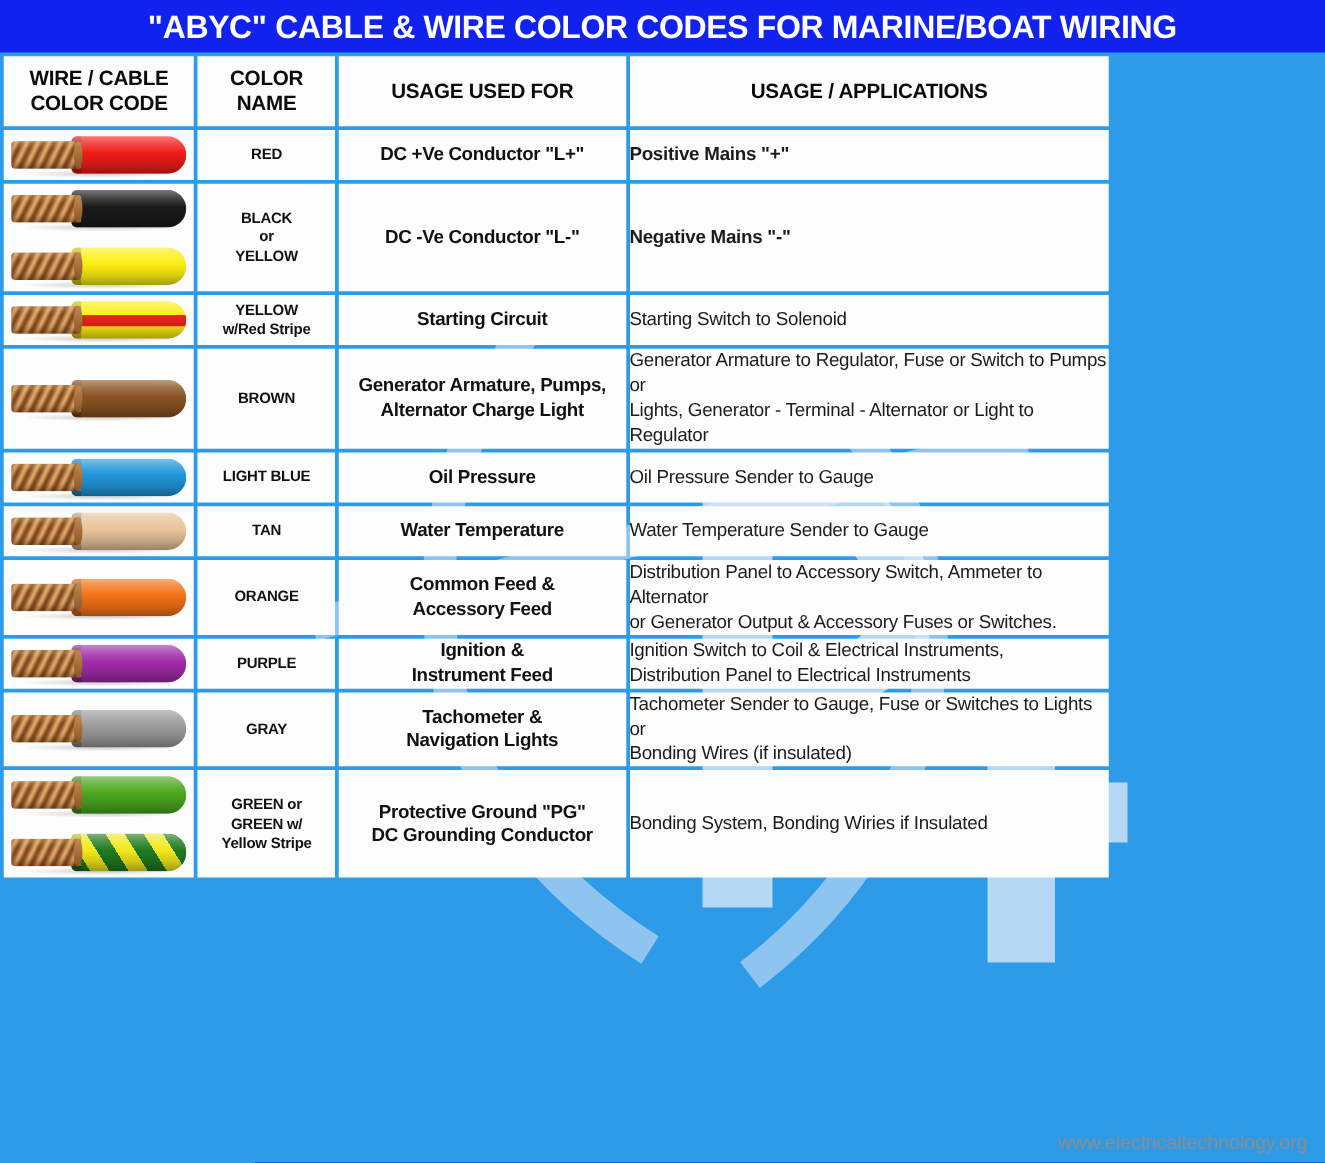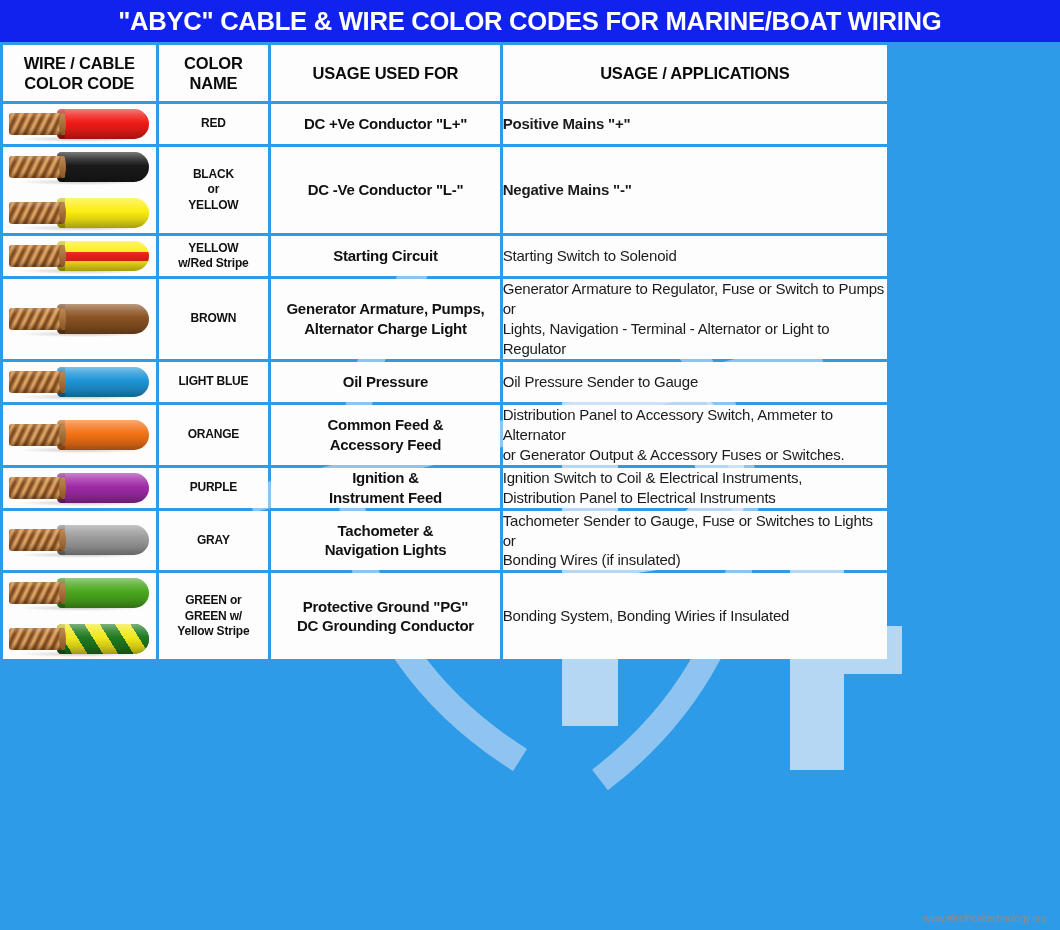--- a/index.html
+++ b/index.html
@@ -116,21 +116,21 @@
   
   .stripe-band {
     position:absolute; left:0; right:0; top:36%; height:30%;
   }
   .stripe-band.thin { top:38%; height:24%; }
   .helix { position:absolute; inset:0; }
 
   
   .credit {
     position:absolute; right:14px; bottom:6px;
-    font-size:10px; color:#8d8d8d; letter-spacing:-0.2px;
+    font-size:16px; color:#8d8d8d; letter-spacing:-0.2px;
     z-index:3;
     margin-top:40px;
   }
 </style>
 </head>
 <body>
 
 <div id="page">
 
   <svg class="watermark" viewBox="0 0 1060 930" preserveAspectRatio="none" aria-hidden="true">
@@ -265,21 +265,21 @@
           </td>
           <td class="name-cell c-name">
             <div>BROWN</div>
           </td>
           <td class="item-cell c-item">
             <div>Generator Armature, Pumps,</div>
             <div>Alternator Charge Light</div>
           </td>
           <td class="usage-cell c-usage">
             <div>Generator Armature to Regulator, Fuse or Switch to Pumps or</div>
-            <div>Lights, Navigation - Terminal - Alternator or Light to Regulator</div>
+            <div>Lights, Generator - Terminal - Alternator or Light to Regulator</div>
           </td>
         </tr>
         <tr>
           <td class="wire-cell c-wire">
             <div class="wire">
               <div class="shadow"></div>
               <div class="jacket">
                 <div class="base" style="background: rgb(31, 149, 216);"></div>
                 <div class="cuff"></div>
                 <div class="shade"></div>
@@ -288,20 +288,42 @@
             </div>
           </td>
           <td class="name-cell c-name">
             <div>LIGHT BLUE</div>
           </td>
           <td class="item-cell c-item">
             <div>Oil Pressure</div>
           </td>
           <td class="usage-cell c-usage">
             <div>Oil Pressure Sender to Gauge</div>
+          </td>
+        </tr>
+        <tr>
+          <td class="wire-cell c-wire">
+            <div class="wire">
+              <div class="shadow"></div>
+              <div class="jacket">
+                <div class="base" style="background: rgb(232, 196, 154);"></div>
+                <div class="cuff"></div>
+                <div class="shade"></div>
+              </div>
+              <div class="copper"></div>
+            </div>
+          </td>
+          <td class="name-cell c-name">
+            <div>TAN</div>
+          </td>
+          <td class="item-cell c-item">
+            <div>Water Temperature</div>
+          </td>
+          <td class="usage-cell c-usage">
+            <div>Water Temperature Sender to Gauge</div>
           </td>
         </tr>
         <tr>
           <td class="wire-cell c-wire">
             <div class="wire">
               <div class="shadow"></div>
               <div class="jacket">
                 <div class="base" style="background: rgb(244, 114, 22);"></div>
                 <div class="cuff"></div>
                 <div class="shade"></div>

